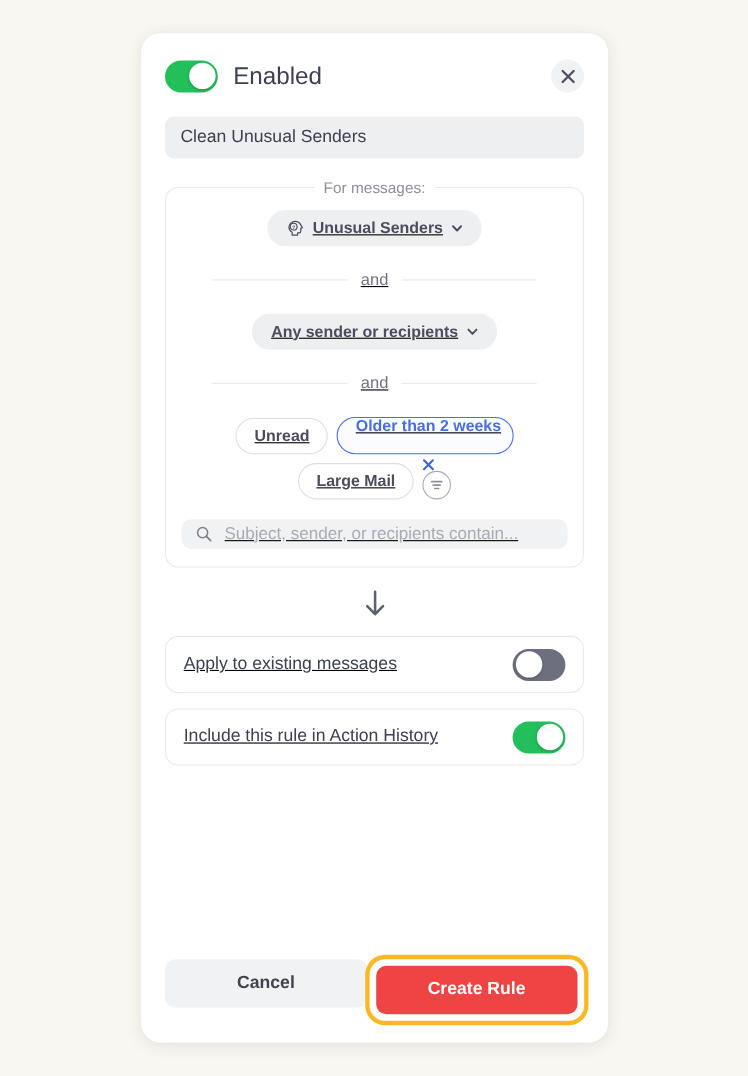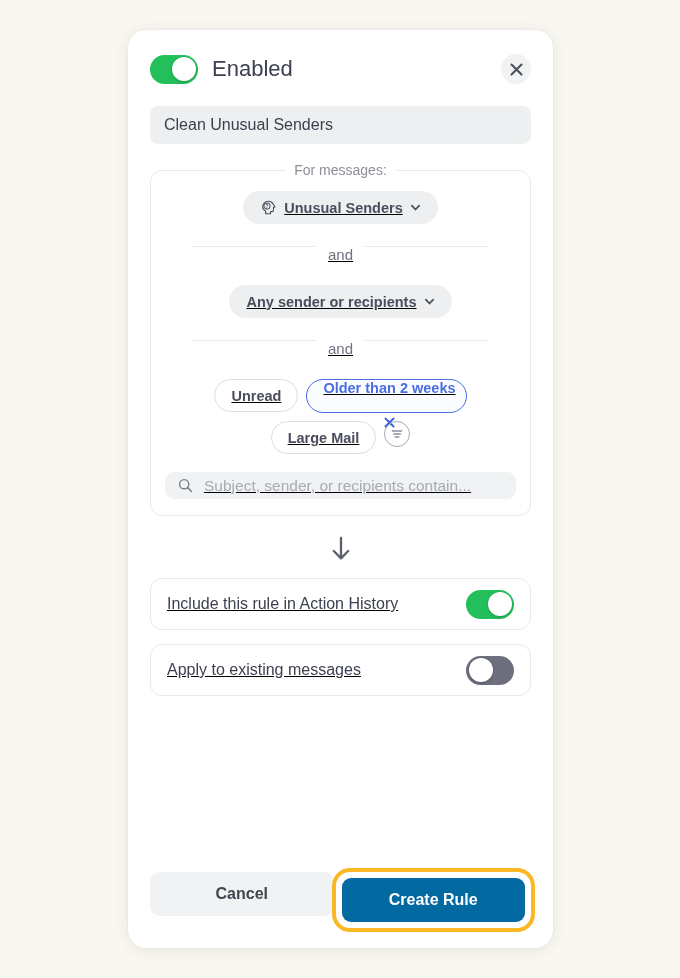--- a/index.html
+++ b/index.html
@@ -118,21 +118,21 @@
     padding: 0 9px;
     font-size: 14px;
     color: #8d8f9b;
     white-space: nowrap;
   }
 
   
   .cond-row {
     display: flex;
     justify-content: center;
-    align-items: flex-start;
+    align-items: flex-end;
     flex-wrap: wrap;
     gap: 8px;
   }
 
   
   .chip {
     display: inline-flex;
     align-items: center;
     gap: 7px;
     height: 33px;
@@ -179,21 +179,21 @@
     align-items: center;
     justify-content: center;
     width: 20px;
     height: 20px;
     cursor: pointer;
   }
 
   
   .and-sep {
     display: flex;
-    align-items: flex-start;
+    align-items: center;
     gap: 12px;
     margin: 22px 28px;
   }
   .and-sep .line {
     flex: 1 1 auto;
     height: 1px;
     background: #e8e8ec;
   }
   .and-sep .txt {
     font-size: 15px;
@@ -285,21 +285,21 @@
     position: relative;
     border-radius: 14px;
     padding: 6px;
     background: #ffffff;
     box-shadow: 0 0 0 4px #fbb824;
   }
   .btn-primary {
     width: 100%;
     height: 44px;
     border-radius: 9px;
-    background: #0369a1;
+    background: #ef4444;
     color: #ffffff;
     font-size: 16px;
     font-weight: bold;
     border: none;
     cursor: pointer;
     font-family: "Liberation Sans", sans-serif;
   }
 </style>
 </head>
 <body>
@@ -405,29 +405,29 @@
       <div class="flow-arrow">
         <svg width="22" height="26" viewBox="0 0 22 26">
           <path d="M11 2 L11 22 M3.8 15 L11 22.4 L18.2 15" fill="none" stroke="#5c5f6e" stroke-width="2.3" stroke-linecap="round" stroke-linejoin="round"></path>
         </svg>
       </div>
 
       
 
       
       <div class="opt-row">
+        <span class="opt-label">Apply to existing messages</span>
+        <div class="toggle off">
+          <div class="knob"></div>
+        </div>
+      </div>
+
+      <div class="opt-row">
         <span class="opt-label">Include this rule in Action History</span>
         <div class="toggle on">
-          <div class="knob"></div>
-        </div>
-      </div>
-
-      <div class="opt-row">
-        <span class="opt-label">Apply to existing messages</span>
-        <div class="toggle off">
           <div class="knob"></div>
         </div>
       </div>
 
     </div>
 
     <div class="dlg-footer">
       <button class="btn btn-cancel">Cancel</button>
       <div class="btn-primary-wrap">
         <button class="btn-primary">Create Rule</button>

